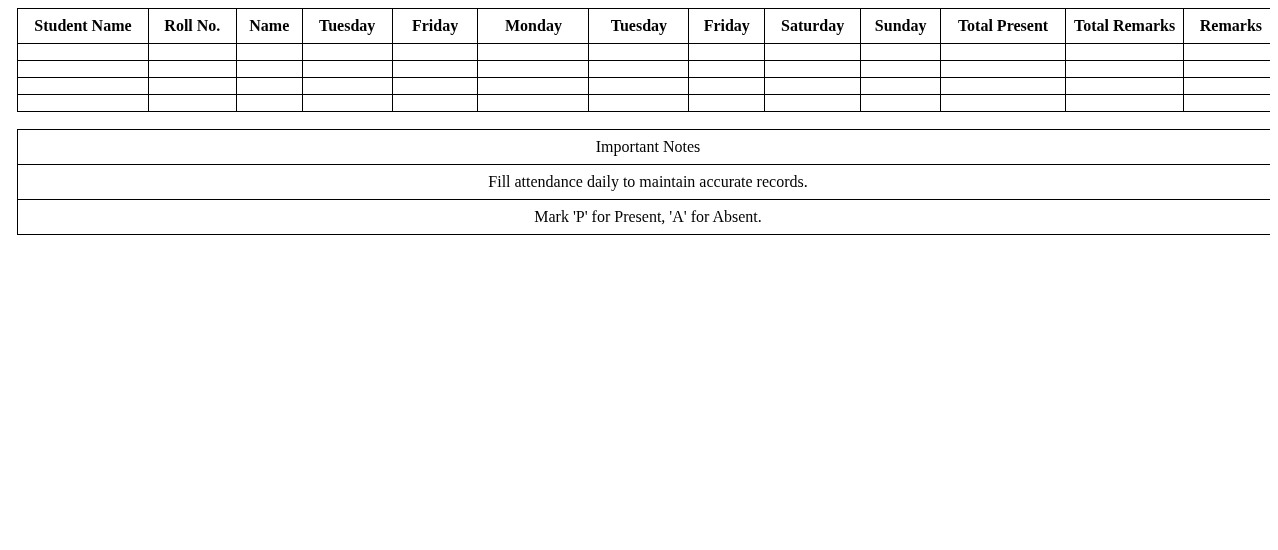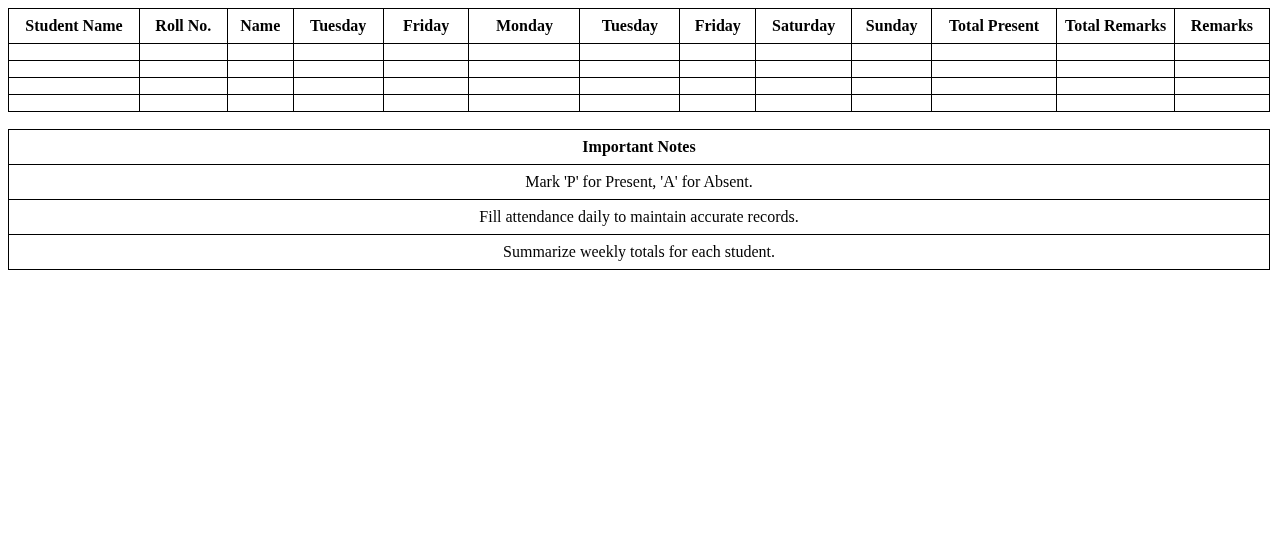--- a/index.html
+++ b/index.html
@@ -11,41 +11,42 @@
     margin: 8px;
     font-family: "Liberation Serif", "DejaVu Serif", serif;
     font-size: 16px;
     color: #000000;
     width: 1262px;
   }
   table {
     width: 100%;
     border-collapse: collapse;
     table-layout: fixed;
+    margin-left: 9px;
   }
   th, td {
     border: 1px solid #000000;
     padding: 8px;
     text-align: center;
     vertical-align: middle;
     overflow: hidden;
     white-space: nowrap;
   }
   th {
     font-weight: bold;
   }
   .attendance-table td.empty-cell {
     height: 0;
     padding: 8px;
   }
   .notes-table {
     margin-top: 17px;
   }
   .notes-table td.notes-title-cell {
-    font-weight: bold;
+    font-weight: normal;
   }
 </style>
 </head>
 <body>
 
 <table class="attendance-table">
   <colgroup>
     <col style="width:10.38%">
     <col style="width:6.97%">
     <col style="width:5.23%">
@@ -140,22 +141,19 @@
     </tr>
   </tbody>
 </table>
 
 <table class="notes-table">
   <tbody>
     <tr>
       <td class="notes-title-cell">Important Notes</td>
     </tr>
     <tr>
-      <td>Mark 'P' for Present, 'A' for Absent.</td>
-    </tr>
-    <tr>
       <td>Fill attendance daily to maintain accurate records.</td>
     </tr>
     <tr>
-      <td>Summarize weekly totals for each student.</td>
+      <td>Mark 'P' for Present, 'A' for Absent.</td>
     </tr>
   </tbody>
 </table>
 
 </body></html>

